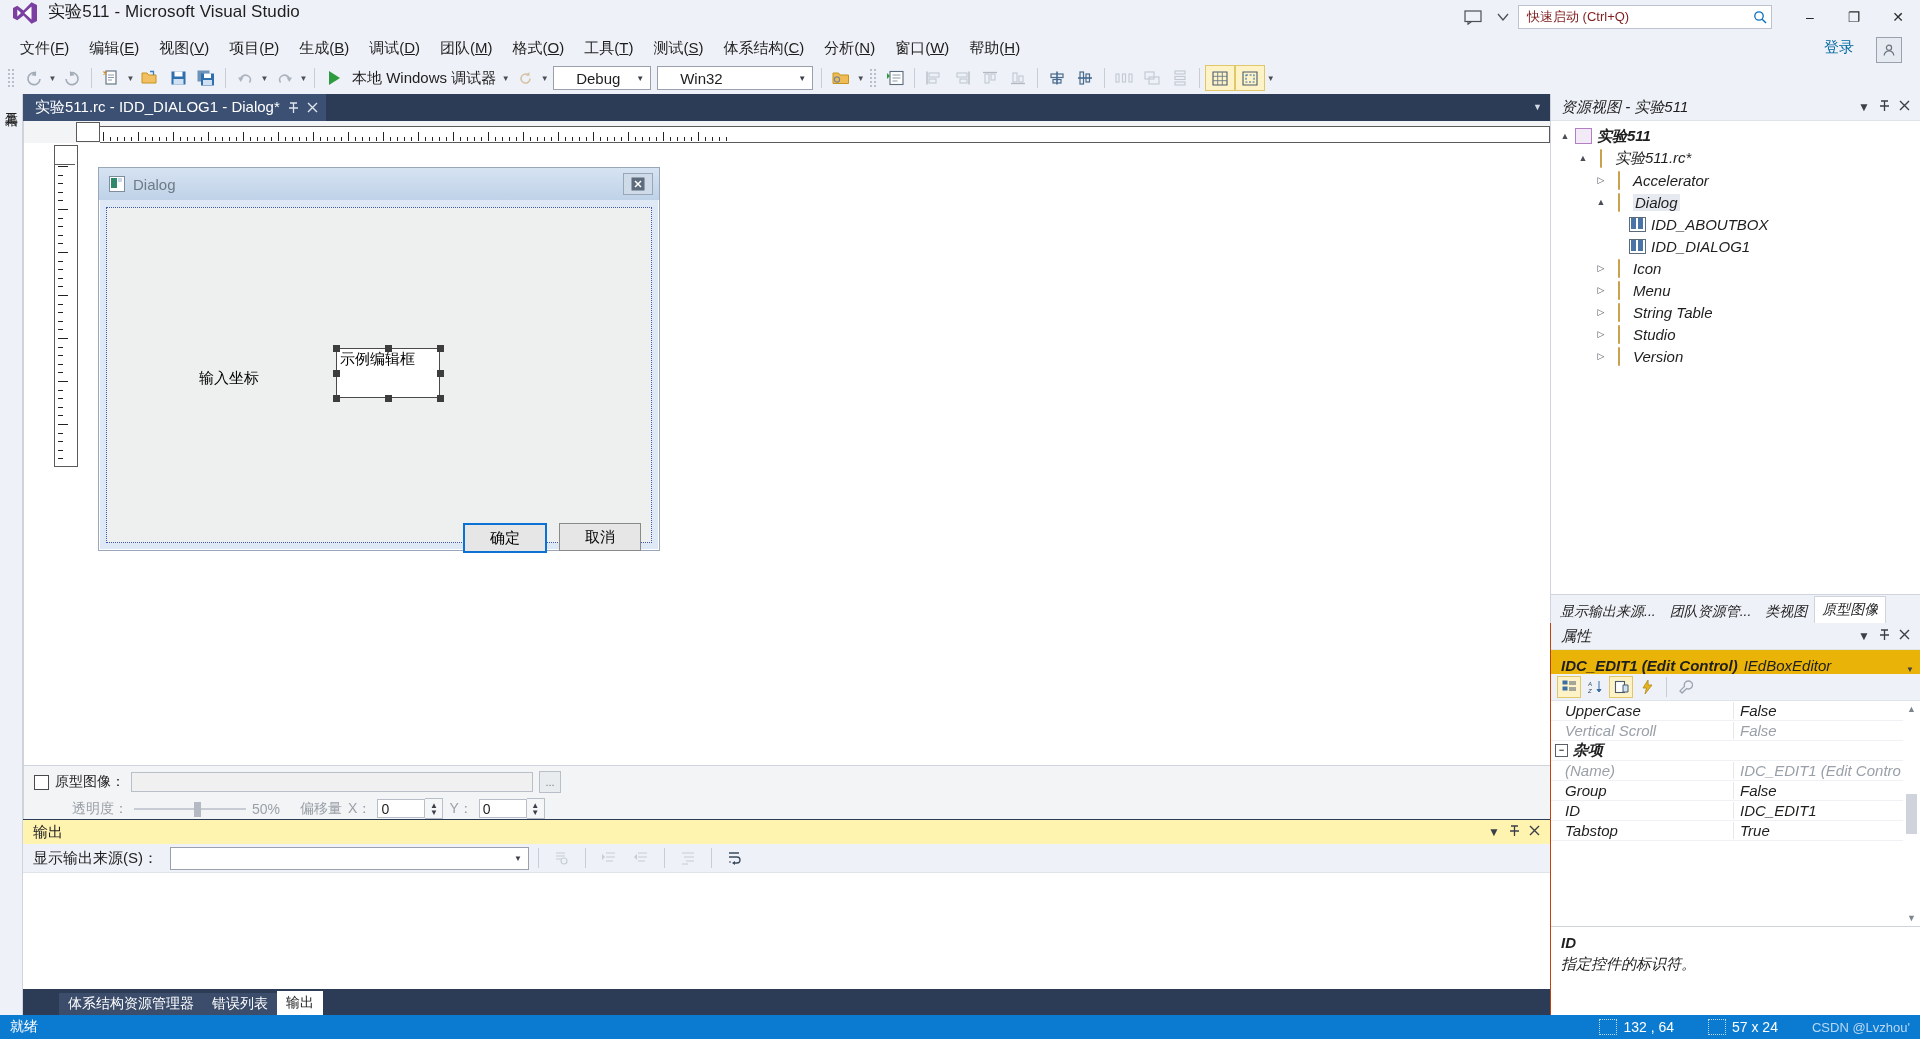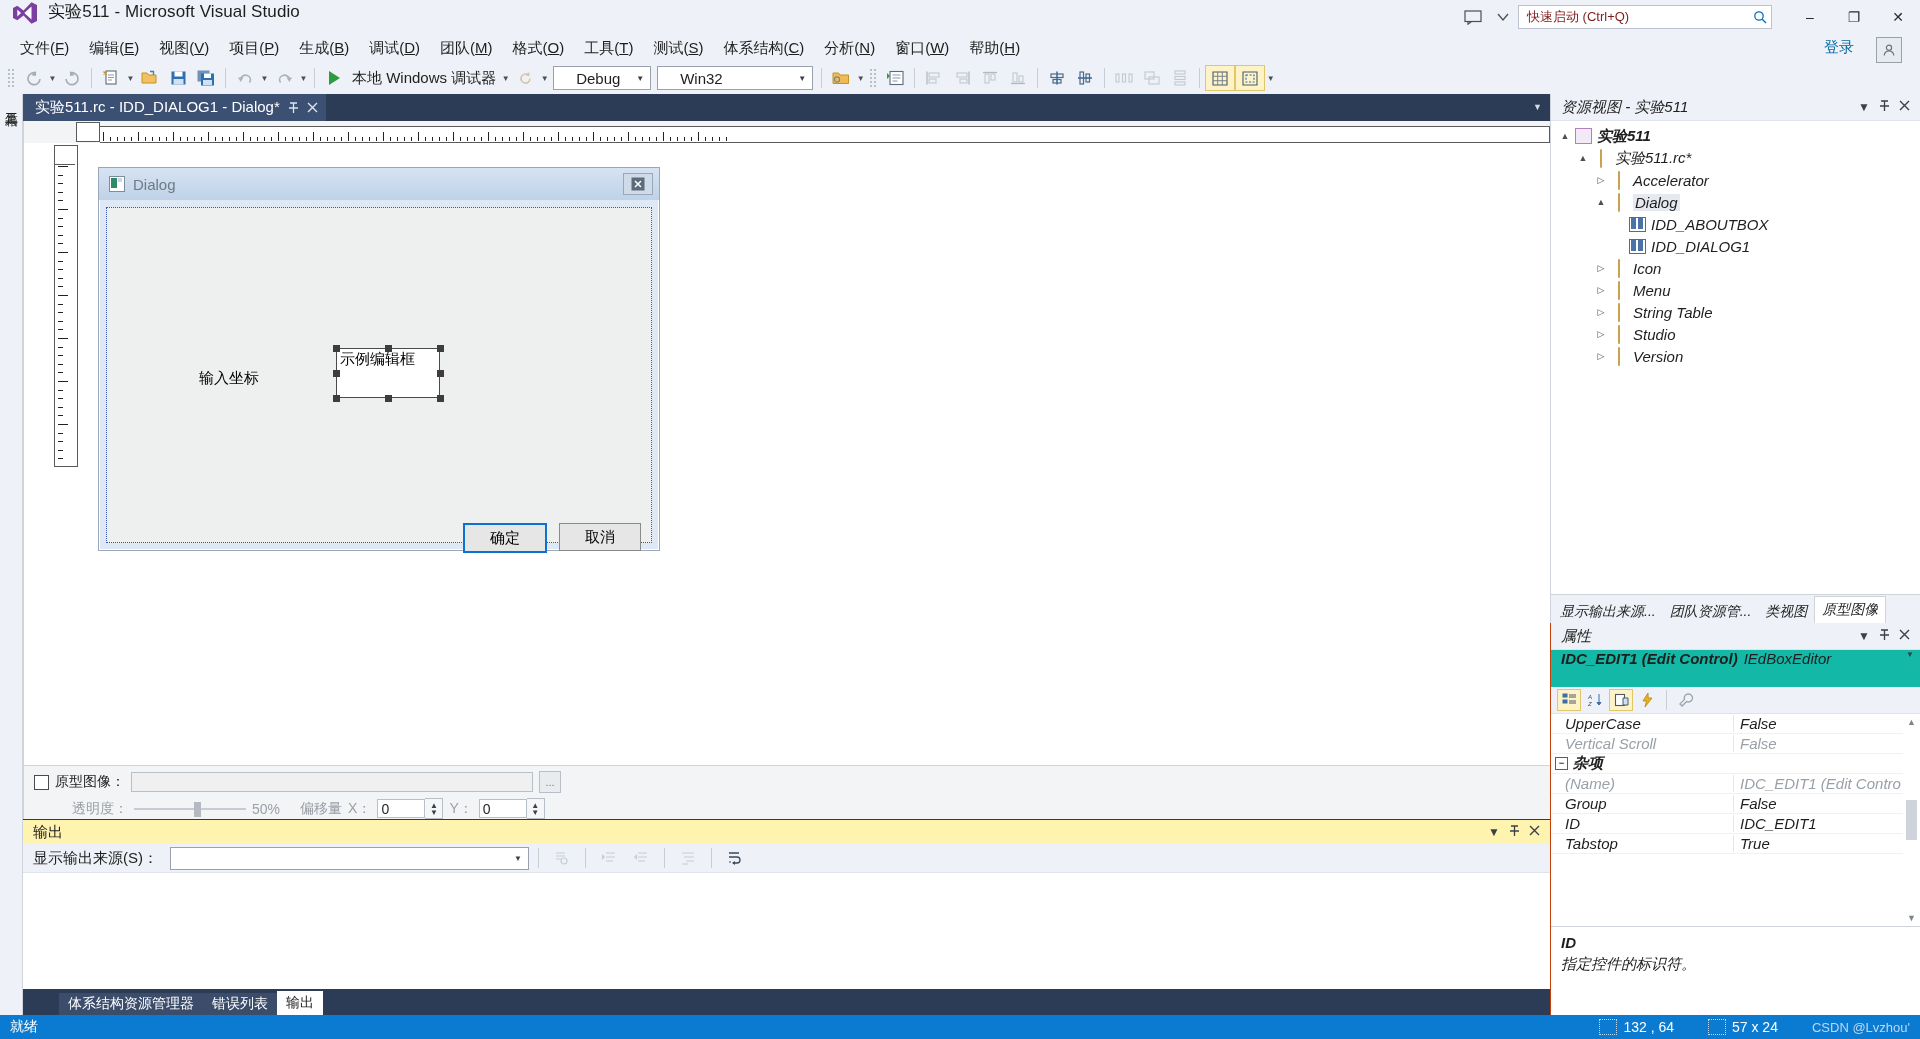--- a/index.html
+++ b/index.html
@@ -142,21 +142,21 @@
   .folder.open{background:#f0dcae;}
   .resicon{width:15px;height:13px;background:#fff;border:1px solid #5c6b7a;display:flex;}
   .resicon i{display:block;width:5px;height:11px;background:#4a73a8;margin:0 1px;}
   .proj-ico{width:15px;height:14px;border:1px solid #b07fc4;background:#f3eaf7;}
 
   .tabstrip{height:28px;background:#eef1f7;display:flex;align-items:flex-end;padding-left:2px;border-left:1px solid #cfd4dc;}
   .stab{height:23px;display:flex;align-items:center;padding:0 7px;font-size:14px;color:#1e1e1e;}
   .stab.sel{background:#fff;height:26px;border:1px solid #cfd4dc;border-bottom:none;}
 
   .props{flex:1 1 auto;border-left:1px solid #c2410c;display:flex;flex-direction:column;background:#fff;}
-  .propobj{height:37px;display:flex;align-items:flex-start;padding:0 6px 0 10px;font-size:15px;background:#14b8a6;}
+  .propobj{height:24px;display:flex;align-items:flex-end;padding:0 6px 0 10px;font-size:15px;background:#eab308;}
   .propobj b{font-weight:bold;}
   .propobj .carr{margin-left:auto;font-size:8px;color:#3a3f48;}
   .proptools{height:26px;background:#eef1f7;display:flex;align-items:center;gap:3px;padding-left:6px;border-bottom:1px solid #dfe3ea;}
   .ptool{width:22px;height:20px;display:flex;align-items:center;justify-content:center;color:#3a4a5c;font-size:13px;}
   .ptool.on{background:#fdf3c6;border:1px solid #e0c86a;}
   .proplist{flex:1;overflow:hidden;position:relative;}
   .prow{height:19px;display:flex;align-items:center;font-size:15px;border-bottom:1px solid #f0f1f4;}
   .prow .k{width:168px;padding-left:14px;color:#1e1e1e;white-space:nowrap;overflow:hidden;}
   .prow .v{flex:1;padding-left:6px;color:#1e1e1e;white-space:nowrap;overflow:hidden;border-left:1px solid #e5e7eb;}
   .prow.dim .k,.prow.dim .v{color:#9aa0a8;}

